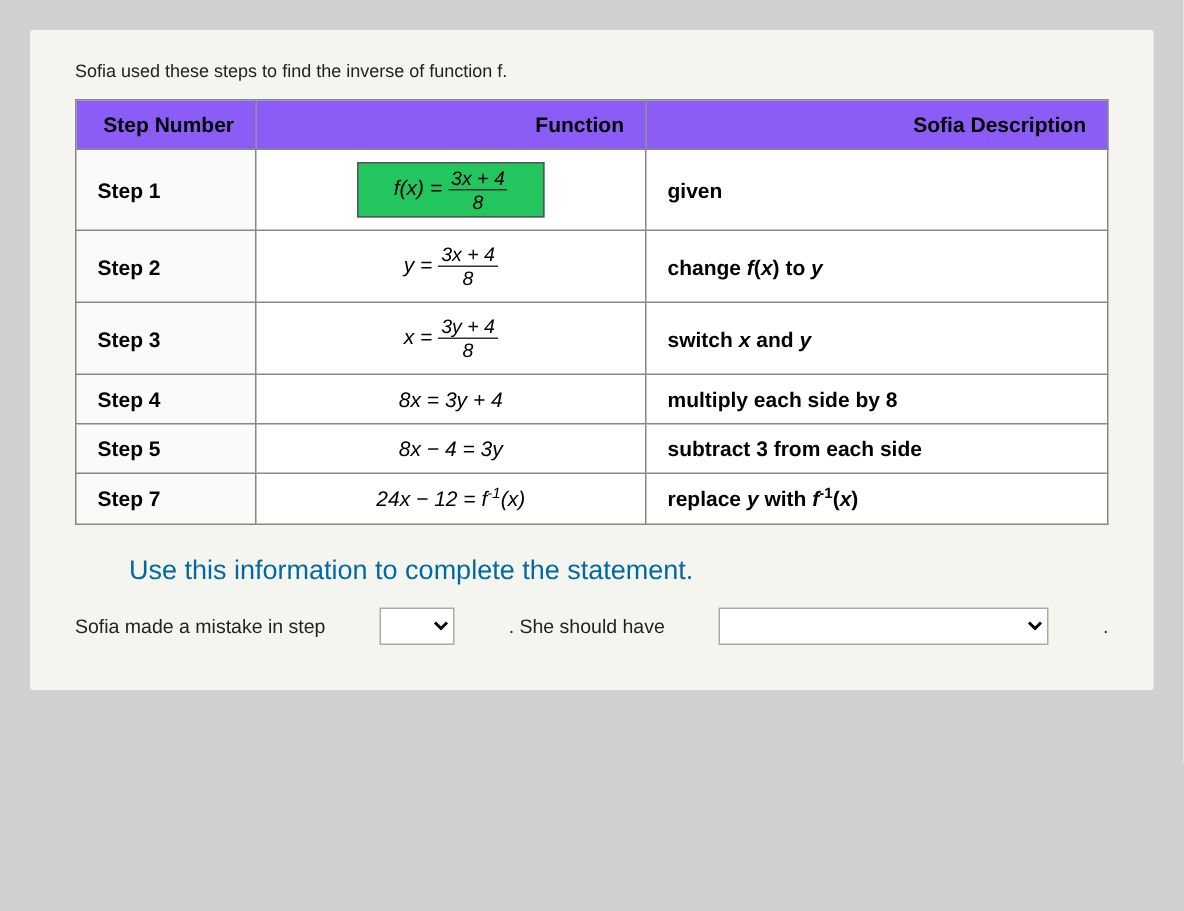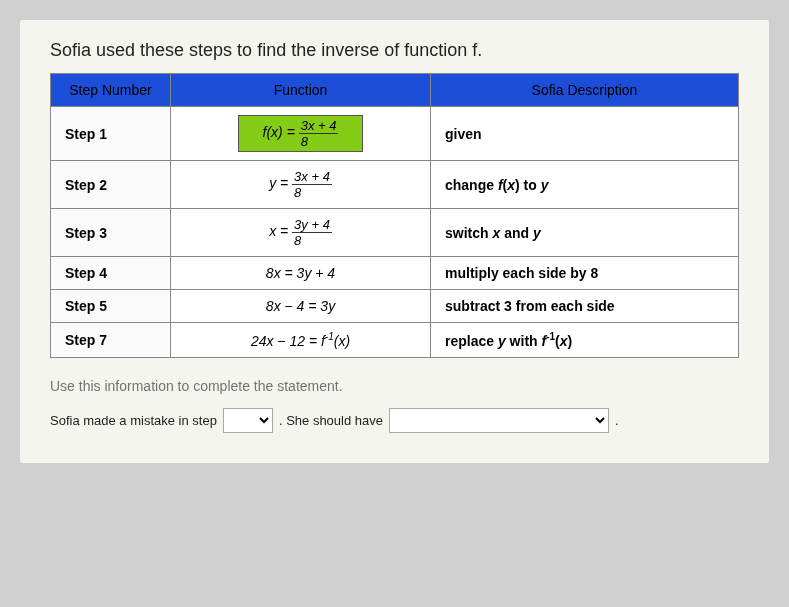--- a/index.html
+++ b/index.html
@@ -18,91 +18,93 @@
       width: 750px;
       padding: 20px 30px 30px 30px;
       border-radius: 2px;
     }
     .instruction {
       font-size: 13px;
       margin-bottom: 16px;
       color: #222;
     }
     .subheading {
-      font-size: 18px;
+      font-size: 12px;
       margin-bottom: 12px;
       color: #222;
     }
     table {
       border-collapse: collapse;
       width: 100%;
       margin-bottom: 20px;
     }
     table th, table td {
       border: 1px solid #888;
       padding: 8px 14px;
       vertical-align: middle;
     }
     table th {
-      background: #1d4ed8;
-      font-weight: normal;
+      background: #8b5cf6;
+      font-weight: bold;
       font-size: 14px;
-      text-align: center;
+      text-align: right;
     }
     table td:first-child {
       width: 120px;
       font-weight: bold;
       background: #fafafa;
     }
     table td:nth-child(2) {
       width: 260px;
       text-align: center;
       background: #fff;
       font-style: italic;
     }
     table td:nth-child(3) {
       background: #fff;
       font-weight: bold;
     }
     .math-box {
       border: 1px solid #555;
       display: inline-block;
       padding: 2px 24px;
-      background: #84cc16;
+      background: #22c55e;
     }
     .fraction {
       display: inline-block;
       vertical-align: middle;
-      text-align: left;
+      text-align: center;
     }
     .fraction .numerator {
       display: block;
       border-bottom: 1px solid #333;
       padding: 0 2px;
       font-size: 13px;
     }
     .fraction .denominator {
       display: block;
       padding: 0 2px;
       font-size: 13px;
     }
     .bottom-section {
       margin-top: 10px;
     }
     .bottom-instruction {
-      font-size: 14px;
+      font-size: 18px;
       margin-bottom: 14px;
-      color: #737373;
+      color: #0369a1;
+      margin-left: 36px;
     }
     .bottom-row {
       display: flex;
       align-items: center;
       gap: 6px;
       font-size: 13px;
       color: #222;
+      justify-content: space-between;
     }
     .dropdown-select {
       border: 1px solid #aaa;
       background: white;
       padding: 3px 4px;
       font-size: 13px;
       appearance: auto;
       cursor: pointer;
       min-width: 50px;
     }

